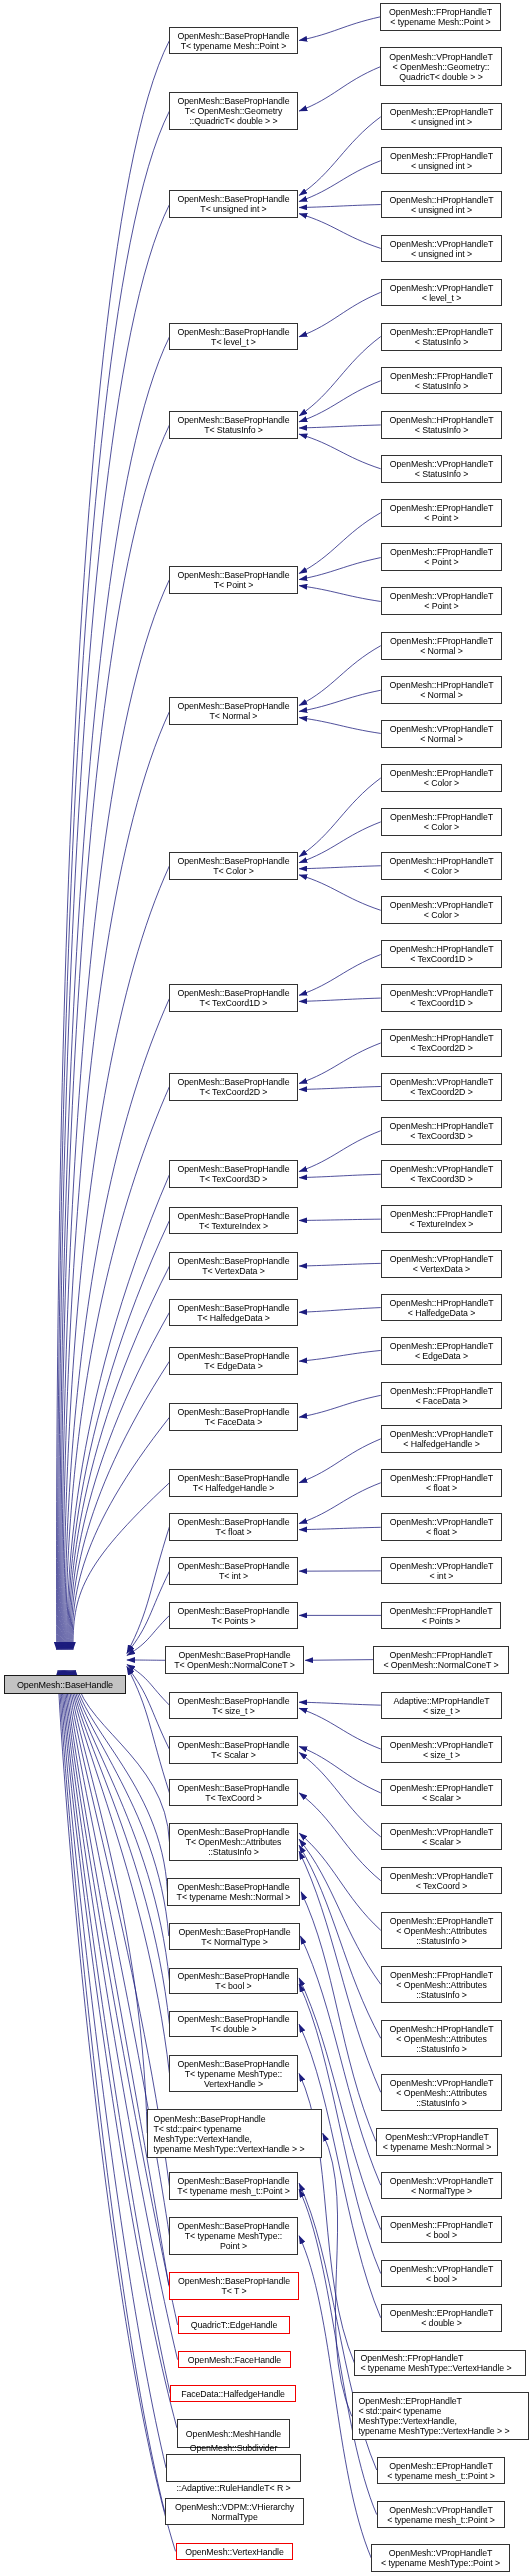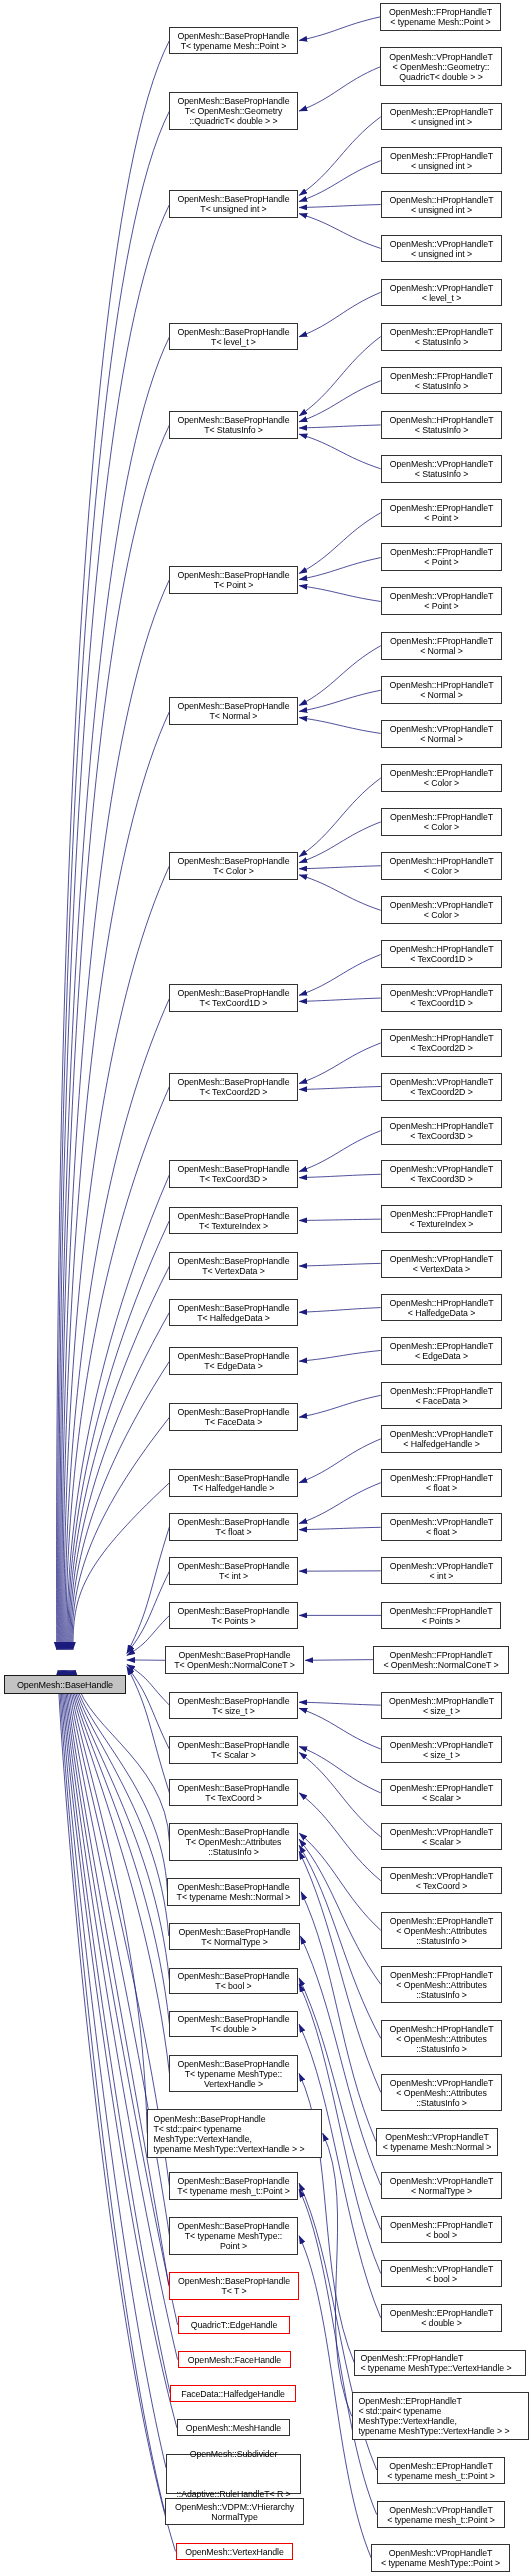--- a/index.html
+++ b/index.html
@@ -285,24 +285,24 @@
       </div>
       <div class="node red" style="left: 178px; top: 2316px; width: 112px; height: 17.6px;">
         <div class="ln">QuadricT::EdgeHandle</div>
       </div>
       <div class="node red" style="left: 178px; top: 2351px; width: 113px; height: 17px;">
         <div class="ln">OpenMesh::FaceHandle</div>
       </div>
       <div class="node red" style="left: 170px; top: 2385px; width: 126px; height: 17px;">
         <div class="ln">FaceData::HalfedgeHandle</div>
       </div>
-      <div class="node" style="left: 177px; top: 2419px; width: 113px; height: 17px;">
+      <div class="node" style="left: 177px; top: 2419px; width: 113px; height: 29px;">
         <div class="ln">OpenMesh::MeshHandle</div>
       </div>
-      <div class="node" style="left: 166px; top: 2454px; width: 135px; height: 40px; gap: 30px;">
+      <div class="node" style="left: 166px; top: 2454px; width: 135px; height: 28px; gap: 30px;">
         <div class="ln">OpenMesh::Subdivider</div>
         <div class="ln">::Adaptive::RuleHandleT&lt; R &gt;</div>
       </div>
       <div class="node" style="left: 165px; top: 2498px; width: 139px; height: 27px;">
         <div class="ln">OpenMesh::VDPM::VHierarchy</div>
         <div class="ln">NormalType</div>
       </div>
       <div class="node red" style="left: 176px; top: 2543px; width: 117px; height: 17px; text-align: right;">
         <div class="ln">OpenMesh::VertexHandle</div>
       </div>
@@ -453,21 +453,21 @@
       </div>
       <div class="node" style="left: 381px; top: 1602px; width: 120px; height: 27px;">
         <div class="ln">OpenMesh::FPropHandleT</div>
         <div class="ln">&lt; Points &gt;</div>
       </div>
       <div class="node" style="left: 373px; top: 1646px; width: 136px; height: 28px;">
         <div class="ln">OpenMesh::FPropHandleT</div>
         <div class="ln">&lt; OpenMesh::NormalConeT &gt;</div>
       </div>
       <div class="node" style="left: 381px; top: 1692px; width: 121px; height: 27px;">
-        <div class="ln">OpenMesh::MPropHandleT</div>
+        <div class="ln">Adaptive::MPropHandleT</div>
         <div class="ln">&lt; size_t &gt;</div>
       </div>
       <div class="node" style="left: 381px; top: 1736px; width: 121px; height: 27px;">
         <div class="ln">OpenMesh::VPropHandleT</div>
         <div class="ln">&lt; size_t &gt;</div>
       </div>
       <div class="node" style="left: 381px; top: 1779px; width: 121px; height: 27px;">
         <div class="ln">OpenMesh::EPropHandleT</div>
         <div class="ln">&lt; Scalar &gt;</div>
       </div>

